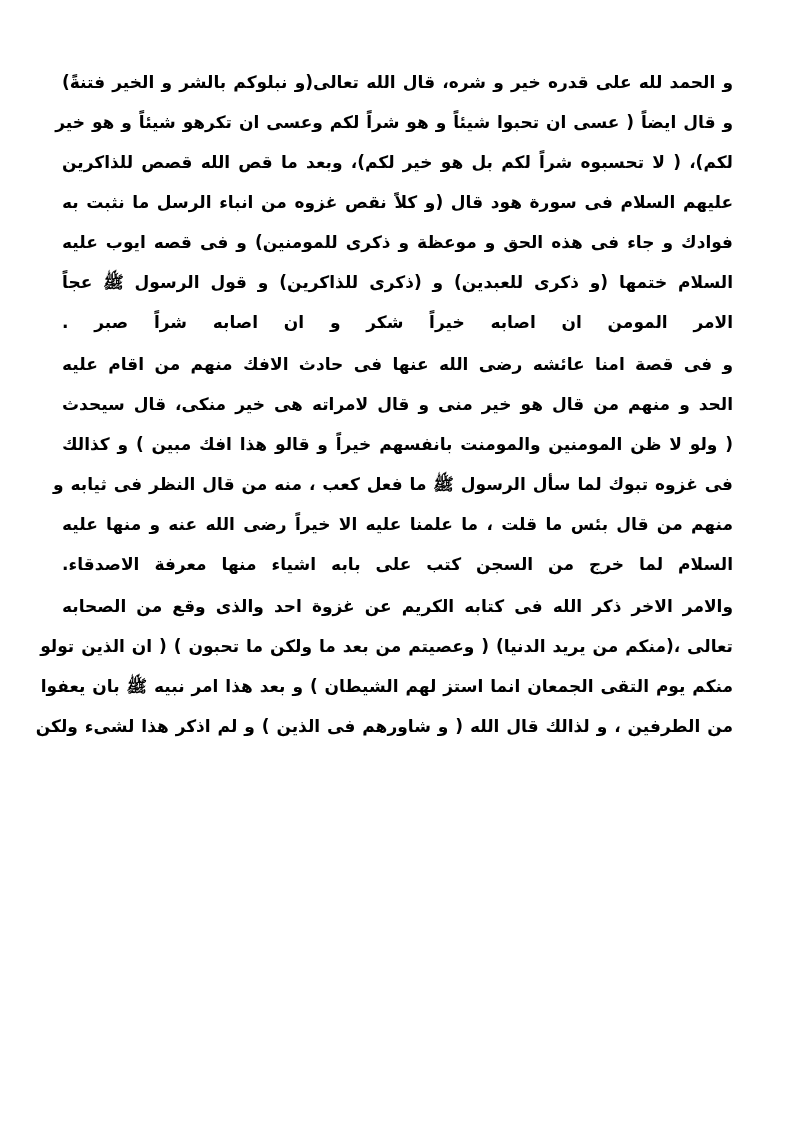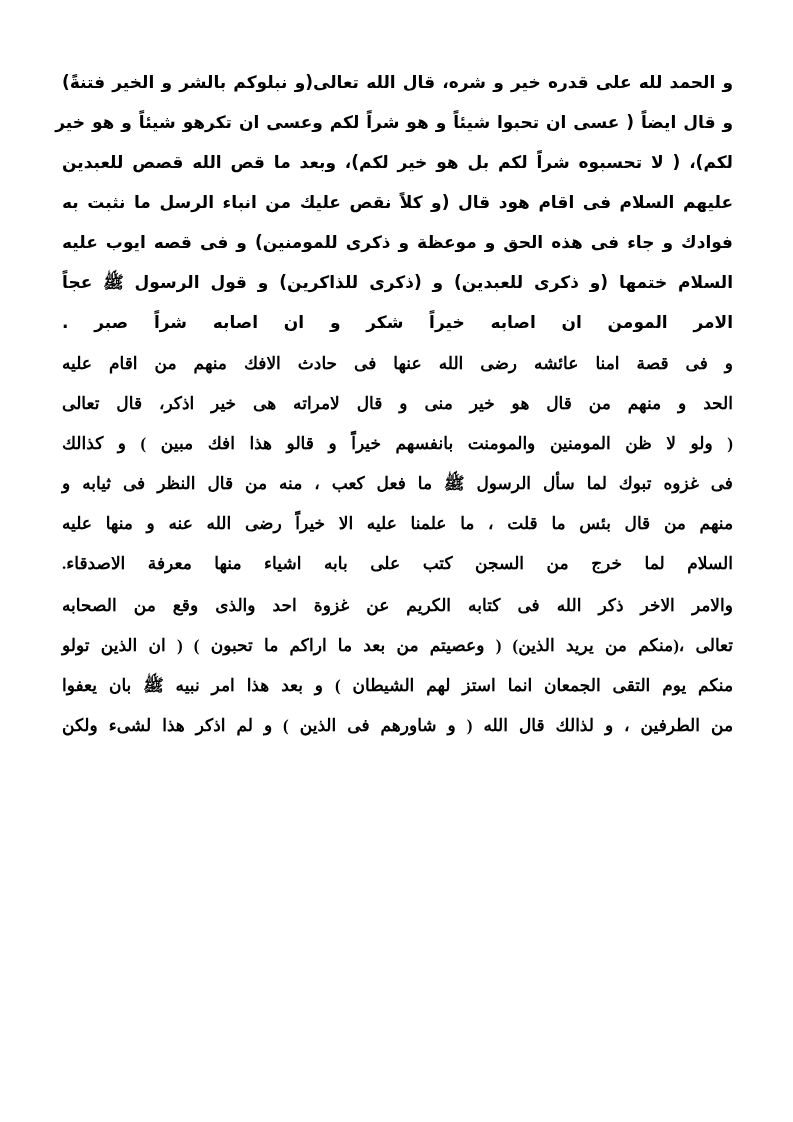--- a/index.html
+++ b/index.html
@@ -31,21 +31,20 @@
     font-size: 17px;
     line-height: 40px;
     font-weight: 700;
     direction: rtl;
     text-align: justify;
     text-align-last: justify;
     word-spacing: 1px;
   }
   .para + .para {
     margin-top: 2px;
-    font-family: Liberation Serif, serif;
   }
   .line {
     display: block;
     white-space: nowrap;
   }
   .last {
     display: block;
     text-align: right;
   }
   .center-start {
@@ -55,37 +54,37 @@
 </style>
 </head>
 <body>
 
 <div class="page">
   <div class="doc-body">
 
     <div class="para">
       <span class="line last">و الحمد لله على قدره خير و شره، قال الله تعالى(و نبلوكم بالشر و الخير فتنةً)</span>
       <span class="line last">و قال ايضاً ( عسى ان تحبوا شيئاً و هو شراً لكم وعسى ان تكرهو شيئاً و هو خير</span>
-      <span class="line last">لكم)، ( لا تحسبوه شراً لكم بل هو خير لكم)، وبعد ما قص الله قصص للعبدين</span>
-      <span class="line last">عليهم السلام فى اقام هود قال (و كلاً نقص عليك من انباء الرسل ما نثبت به</span>
+      <span class="line last">لكم)، ( لا تحسبوه شراً لكم بل هو خير لكم)، وبعد ما قص الله قصص للذاكرين</span>
+      <span class="line last">عليهم السلام فى سورة هود قال (و كلاً نقص غزوه من انباء الرسل ما نثبت به</span>
       <span class="line last">فوادك و جاء فى هذه الحق و موعظة و ذكرى للمومنين) و فى قصه ايوب عليه</span>
       <span class="line last">السلام ختمها (و ذكرى للعبدين) و (ذكرى للذاكرين)  و قول الرسول ﷺ عجاً</span>
       <span class="line last">الامر المومن ان اصابه خيراً شكر و ان اصابه شراً صبر .</span>
     </div>
 
     <div class="para">
       <span class="line center-start">و فى قصة امنا عائشه رضى الله عنها فى حادث الافك منهم من اقام عليه</span>
-      <span class="line last">الحد و منهم من قال هو خير منى و قال لامراته هى خير اذكر، قال تعالى</span>
+      <span class="line last">الحد و منهم من قال هو خير منى و قال لامراته هى خير منكى، قال سيحدث</span>
       <span class="line last">( ولو لا ظن المومنين والمومنت بانفسهم خيراً و قالو هذا افك مبين ) و كذالك</span>
       <span class="line last">فى غزوه تبوك لما سأل الرسول ﷺ ما فعل كعب ، منه من قال النظر فى ثيابه و</span>
       <span class="line last">منهم من قال بئس ما قلت ، ما علمنا عليه الا خيراً رضى الله عنه و منها عليه</span>
       <span class="line last">السلام لما خرج من السجن كتب على بابه اشياء منها معرفة الاصدقاء.</span>
     </div>
 
     <div class="para">
       <span class="line last">والامر الاخر ذكر الله فى كتابه الكريم عن غزوة احد والذى وقع من الصحابه</span>
-      <span class="line last">تعالى ،(منكم من يريد الذين) ( وعصيتم من بعد ما اراكم ما تحبون ) ( ان الذين تولو</span>
+      <span class="line last">تعالى ،(منكم من يريد الدنيا) ( وعصيتم من بعد ما ولكن ما تحبون ) ( ان الذين تولو</span>
       <span class="line last">منكم يوم التقى الجمعان انما استز لهم الشيطان ) و بعد هذا امر نبيه ﷺ بان يعفوا</span>
       <span class="line last">من الطرفين ، و لذالك قال الله ( و شاورهم فى الذين ) و لم اذكر هذا لشىء ولكن</span>
     </div>
 
   </div>
 </div>
 
 </body></html>

